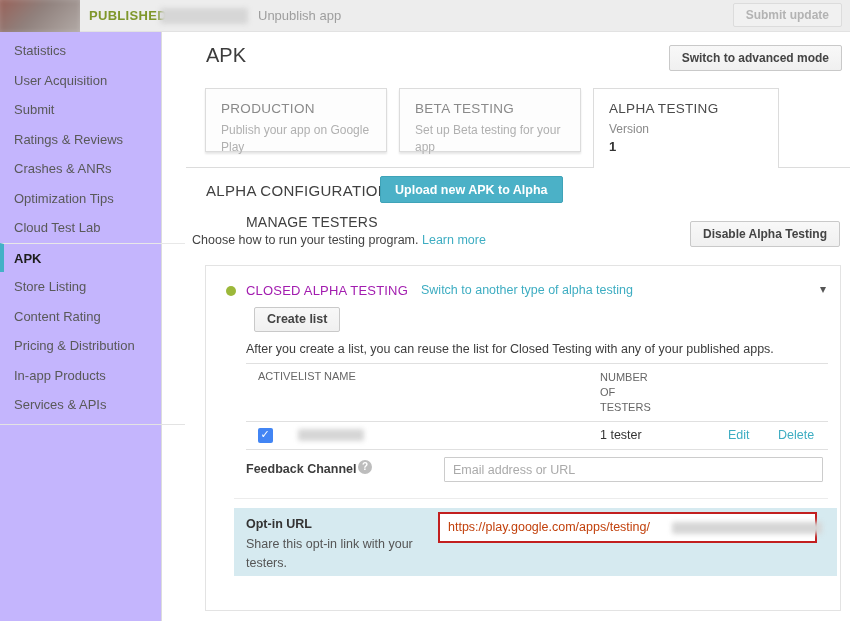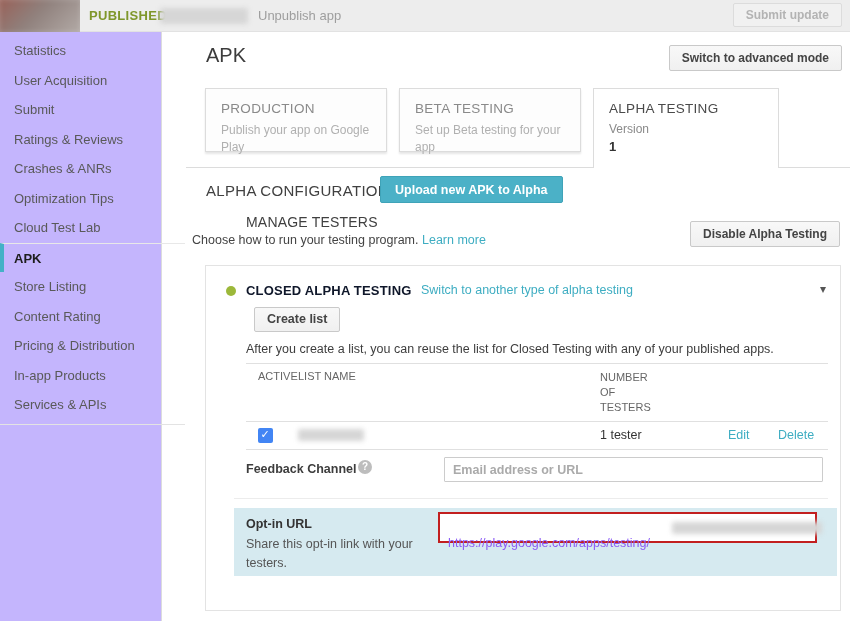--- a/index.html
+++ b/index.html
@@ -47,21 +47,21 @@
   #upload-btn { position:absolute; left:194px; top:144px; height:27px; line-height:27px; padding:0 14px;
       background:#4bb1c7; border:1px solid #3fa3b8; border-radius:2px; color:#fff; font-size:12.5px; font-weight:bold; cursor:pointer; }
   #manage-title { position:absolute; left:20px; top:182px; font-size:14px; color:#404040; letter-spacing:.2px;margin-left:40px; }
   #manage-desc { position:absolute; left:6px; top:201px; font-size:12.5px; color:#444; }
   a.tlink { color:#3eadc2; text-decoration:none; cursor:pointer; }
   #disable-btn { position:absolute; right:10px; top:189px; }
 
   
   #panel { position:absolute; left:19px; top:233px; width:636px; height:346px; border:1px solid #e3e3e3; background:#fff; }
   #dot { position:absolute; left:20px; top:20px; width:10px; height:10px; border-radius:50%; background:#9cb83a; }
-  #closed-title { position:absolute; left:40px; top:17px; font-size:13px; color:#0f172a; letter-spacing:.2px;font-weight:bold; }
+  #closed-title { position:absolute; left:40px; top:17px; font-size:13px; color:#a21caf; letter-spacing:.2px; }
   #switch-link { position:absolute; left:215px; top:17px; font-size:12.5px; }
   #panel-caret { position:absolute; right:14px; top:16px; font-size:12px; color:#555; cursor:pointer; }
   #create-list-btn { position:absolute; left:40px; top:41px; height:25px; line-height:23px; font-size:12.5px; }
   #reuse-note { position:absolute; left:40px; top:76px; font-size:12.5px; color:#3d3d3d; }
 
   #testers-table { position:absolute; left:40px; top:97px; width:582px; }
   .t-head { display:flex; border-top:1px solid #e0e0e0; border-bottom:1px solid #e0e0e0; padding:6px 0;
             font-size:11px; color:#666; min-height:47px; align-items:flex-start; }
   .t-row  { display:flex; align-items:center; height:28px; border-bottom:1px solid #e0e0e0; font-size:12.5px; }
   .c-active { width:52px; padding-left:12px; }
@@ -71,29 +71,29 @@
   .c-edit { width:50px; } .c-del { width:50px; }
   #checkbox { width:15px; height:15px; background:#4285f4; border-radius:2px; position:relative; cursor:pointer; }
   #checkbox::after { content:"✓"; position:absolute; left:2.5px; top:0.5px; color:#fff; font-size:11px; font-weight:bold; }
   #listname-redacted { width:66px; height:12px; }
   .linksm { font-size:12.5px; }
 
   #feedback-label { position:absolute; left:40px; top:196px; font-size:12.5px; font-weight:bold; color:#3d3d3d; }
   #help-icon { position:absolute; left:152px; top:194px; width:14px; height:14px; border-radius:50%; background:#bdbdbd;
       color:#fff; font-size:10px; font-weight:bold; text-align:center; line-height:14px; cursor:pointer; }
   #feedback-input { position:absolute; left:238px; top:191px; width:379px; height:25px; border:1px solid #ccc;
-      border-radius:1px; font-size:12.5px; padding:8px 8px; color:#333; font-family:inherit;font-weight:bold; }
+      border-radius:1px; font-size:12.5px; padding:8px 8px; color:#333; font-family:inherit; }
   #feedback-input::placeholder { color:#aaa; }
   #fb-divider { position:absolute; left:28px; top:232px; width:594px; height:1px; background:#ececec; }
 
   #optin-box { position:absolute; left:28px; top:242px; width:603px; height:68px; background:#d6eaf0; }
   #optin-label { position:absolute; left:12px; top:9px; font-size:12.5px; font-weight:bold; color:#333; }
   #optin-desc { position:absolute; left:12px; top:27px; width:190px; font-size:12.5px; color:#555; line-height:1.5; }
   #optin-red { position:absolute; left:204px; top:4px; width:379px; height:31px; border:2px solid #c21f1f; background:#fff; cursor:text; }
-  #optin-red .url-text { position:absolute; left:8px; top:16px; line-height:27px; font-size:12.5px; color:#8b5cf6; white-space:nowrap; }
+  #optin-red .url-text { position:absolute; left:8px; top:0; line-height:27px; font-size:12.5px; color:#c2410c; white-space:nowrap; }
   #url-redacted { position:absolute; left:232px; top:8px; width:150px; height:12px; }
 </style>
 </head>
 <body>
 
 <div id="topbar">
   <div id="app-icon">
       <div class="blurfill"></div>
     </div>
   <span id="pub-status">PUBLISHED</span>

